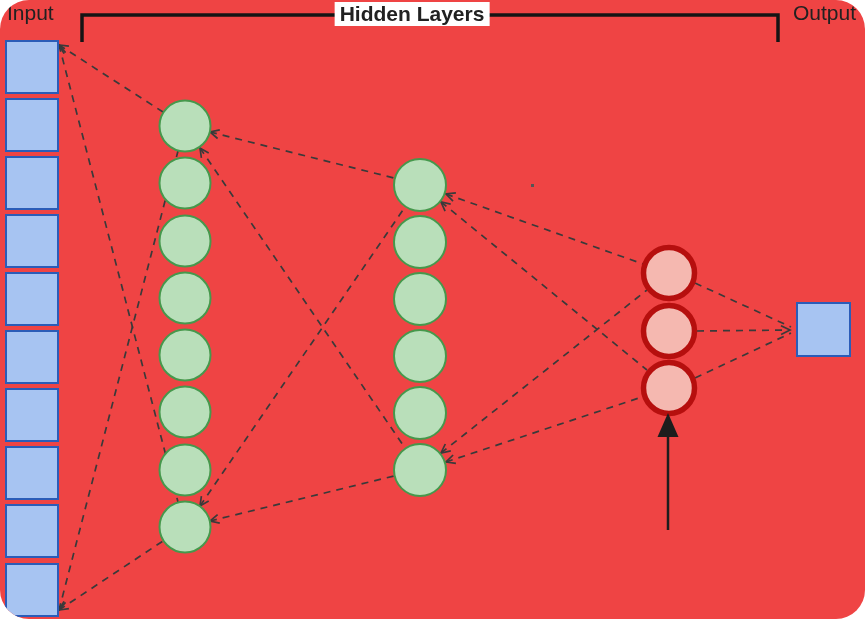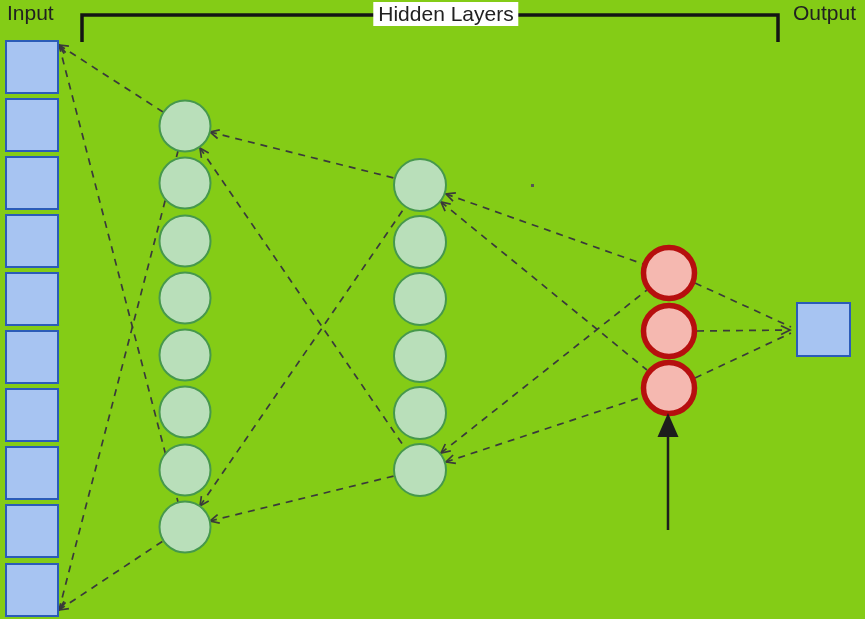--- a/index.html
+++ b/index.html
@@ -1,38 +1,40 @@
 <!DOCTYPE html>
 <html><head>
 <meta charset="utf-8">
 <style>
   html, body { margin: 0; padding: 0; background: #ffffff; }
   #stage {
     position: relative;
     width: 865px;
     height: 619px;
-    background: #84cc16;
+    background: #ef4444;
     overflow: hidden;
     font-family: "Liberation Sans", sans-serif;
+    border-radius: 29px;
   }
   #net-svg { position: absolute; left: 0; top: 0; }
   .lbl {
     position: absolute;
     color: #212121;
     font-size: 21px;
     line-height: 24px;
     white-space: nowrap;
   }
   #lbl-input  { left: 7px;  top: 1px; }
   #lbl-output { left: 793px; top: 1px; text-align: right; }
   #lbl-hidden {
-    left: 446px; top: 2px;
+    left: 412px; top: 2px;
     transform: translateX(-50%);
     background: #ffffff;
     padding: 0 5px;
+    font-weight: bold;
   }
   #lbl-embeddings {
     left: 670px; top: 527px;
     transform: translateX(-50%);
     font-size: 31px;
     line-height: 34px;
     color: #1f1f1f;
   }
 </style>
 </head>

